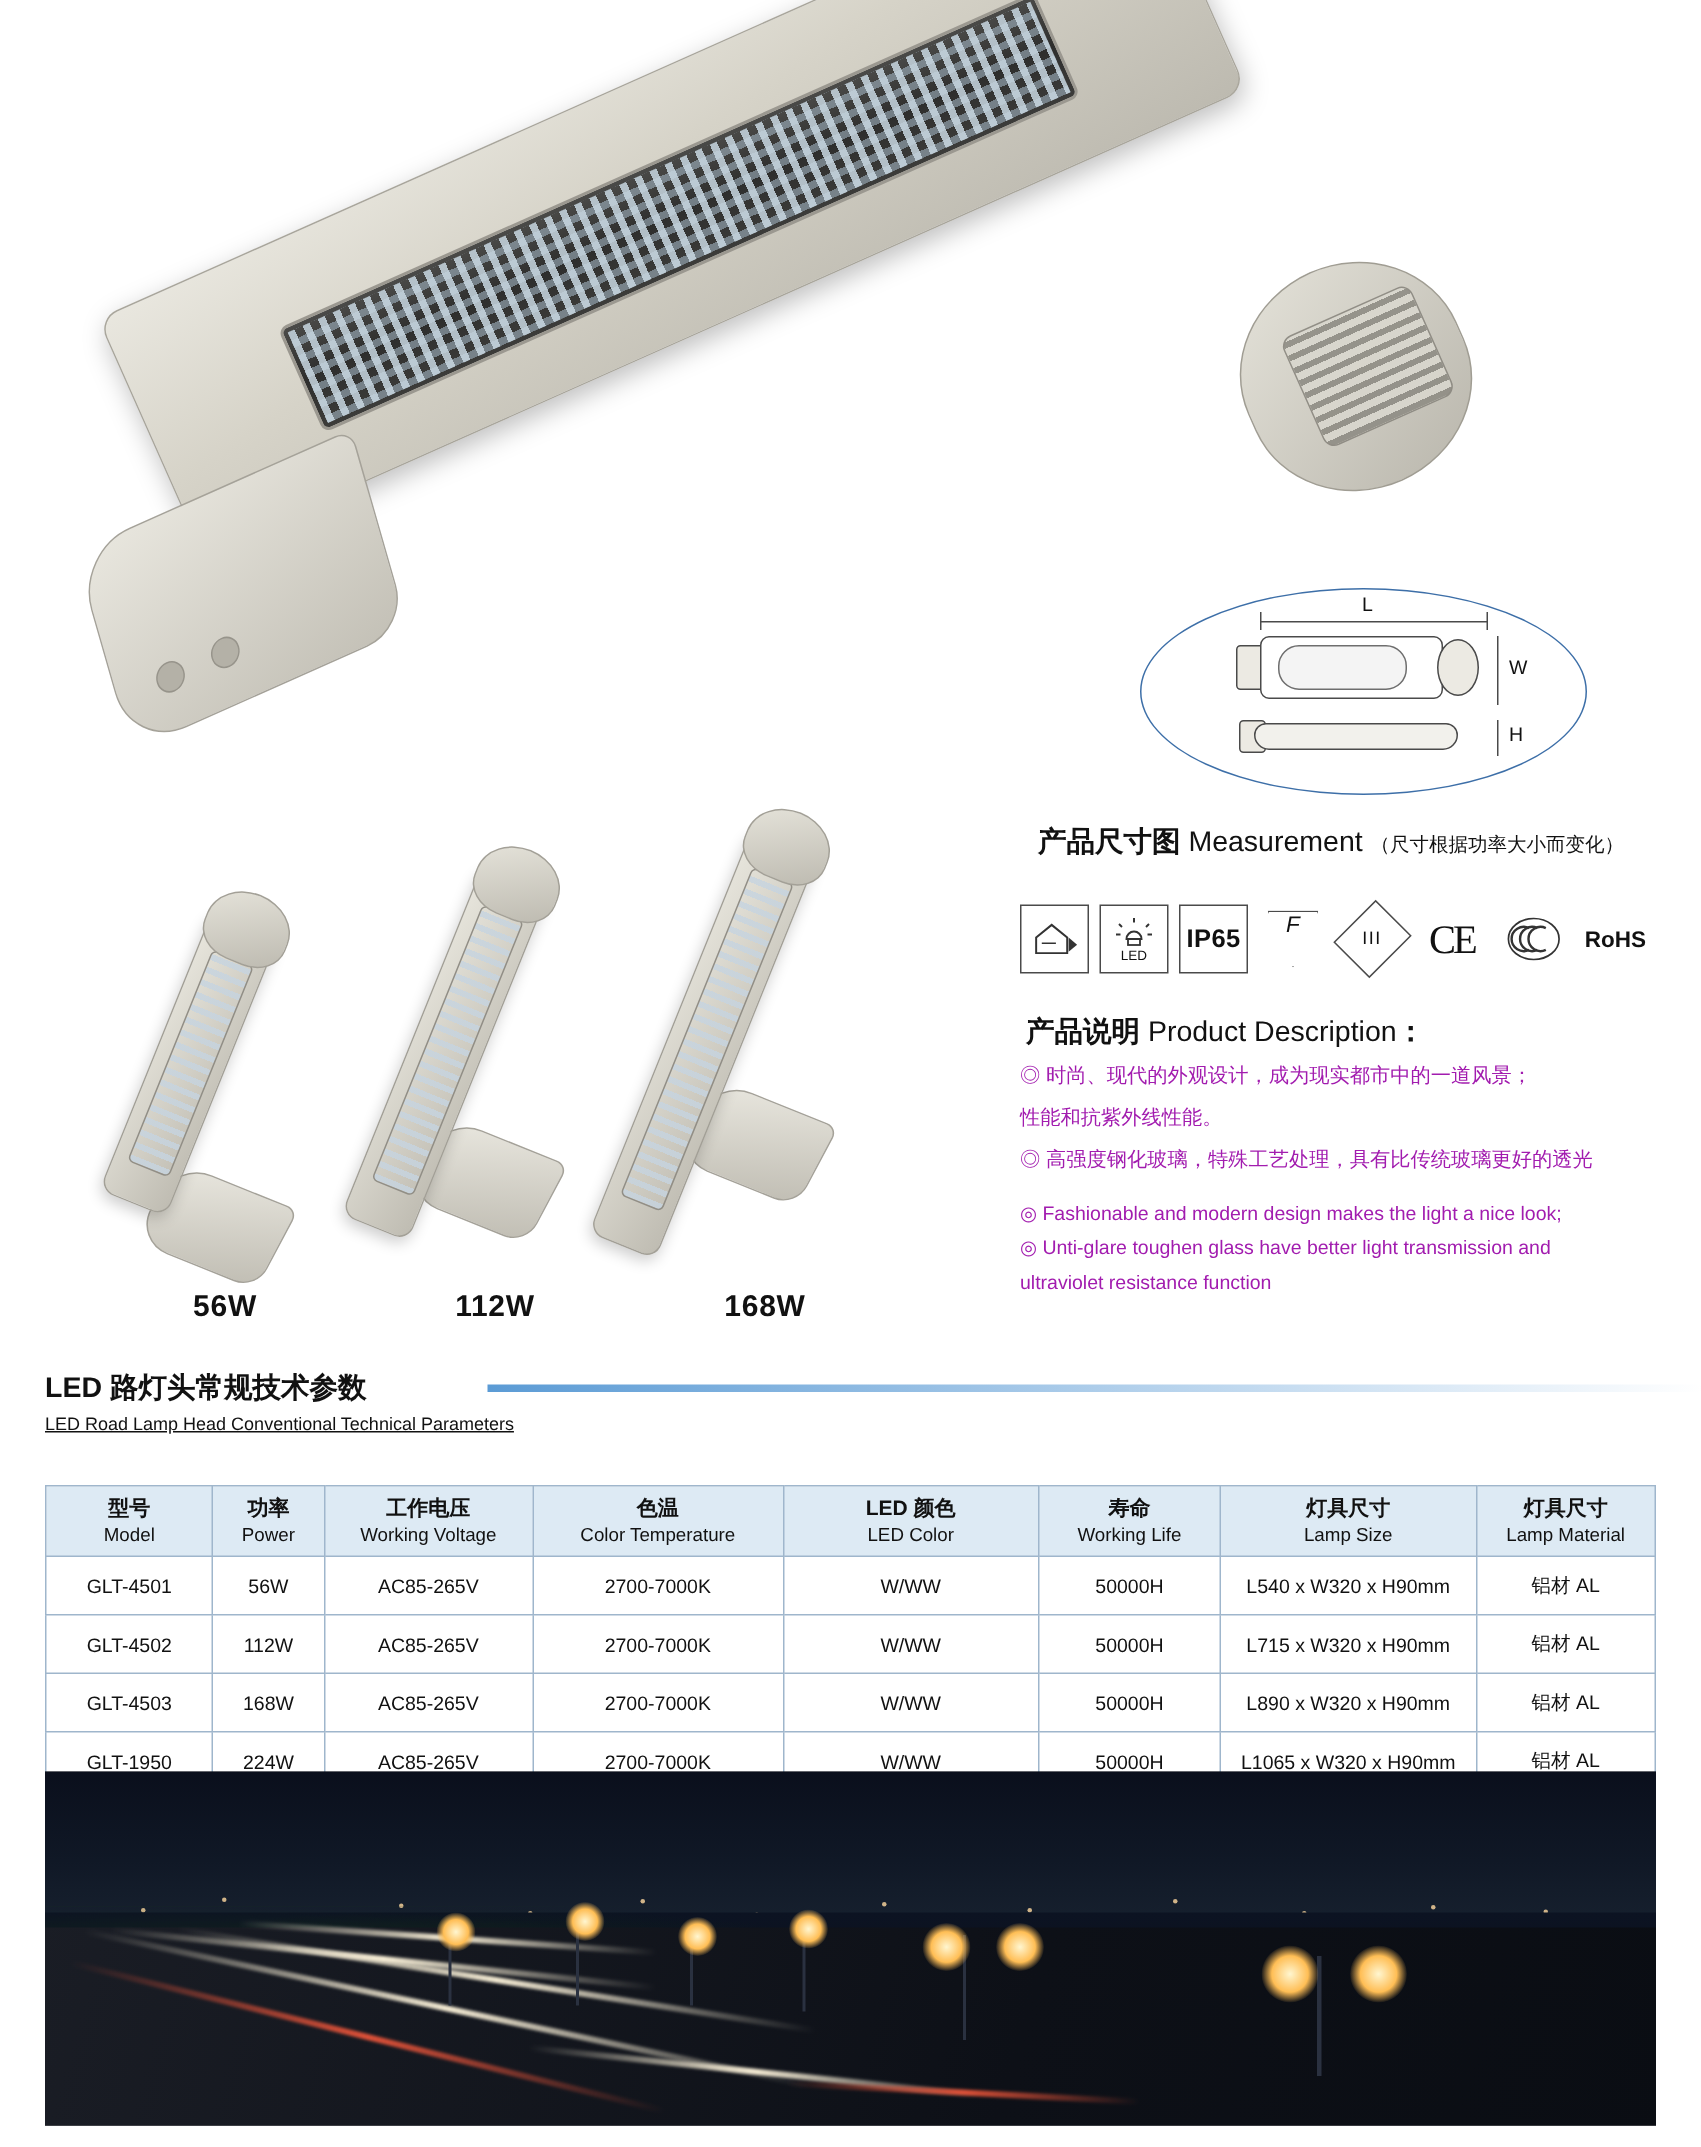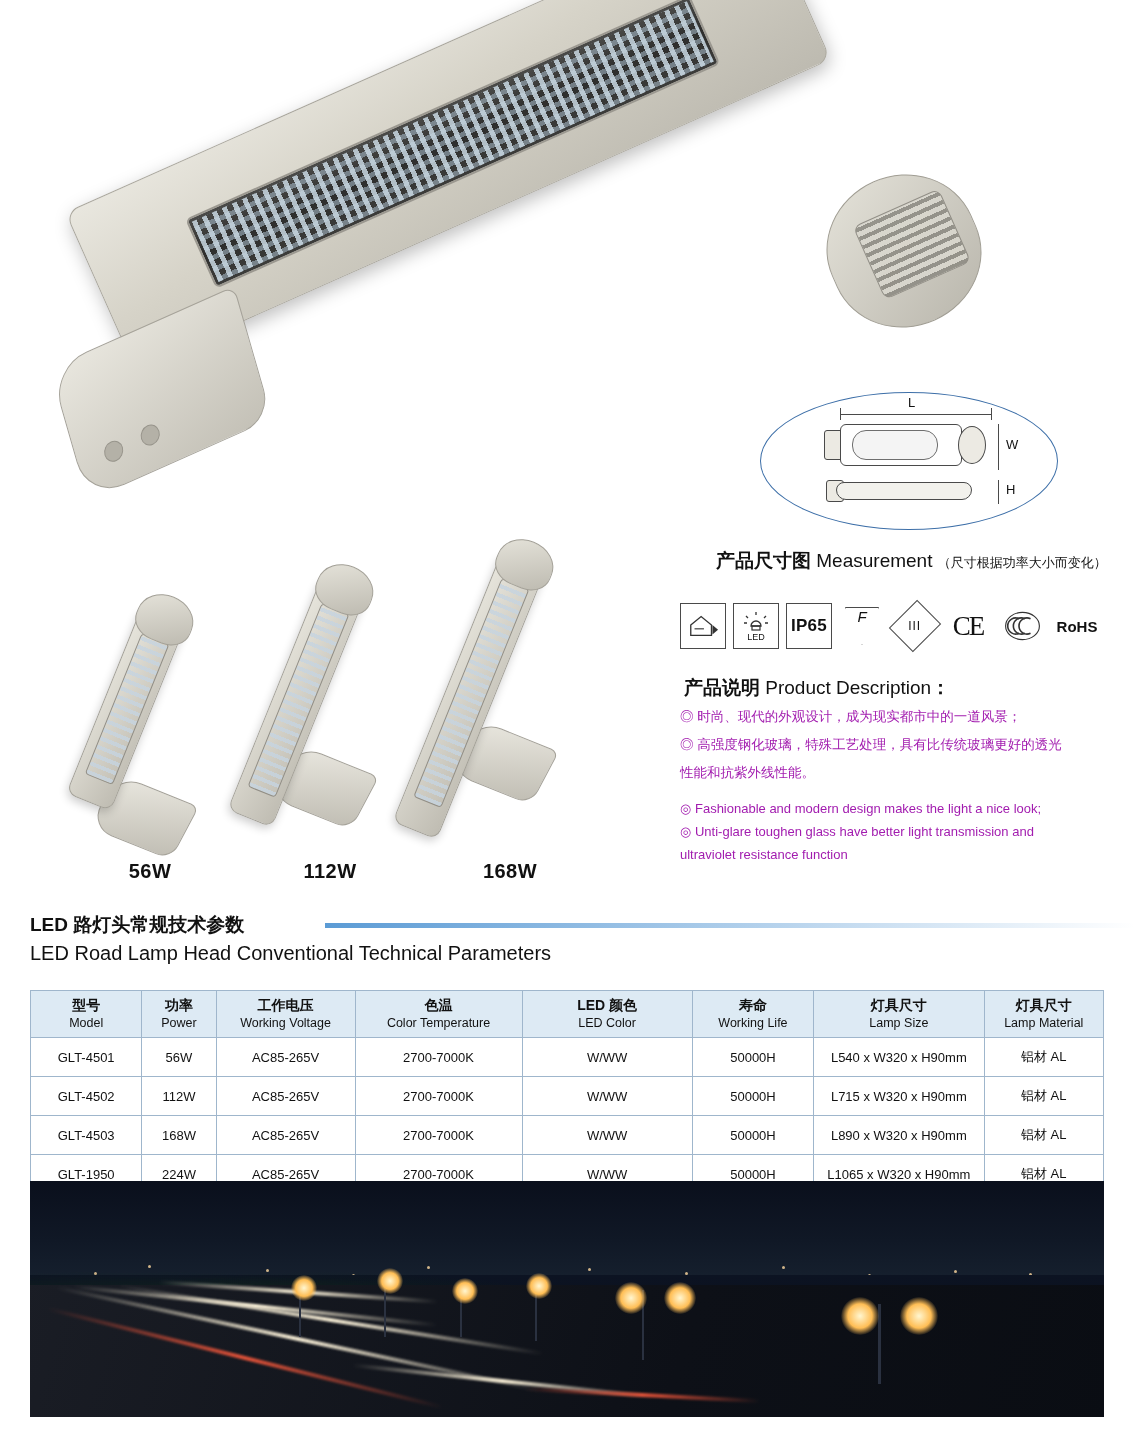--- a/index.html
+++ b/index.html
@@ -190,21 +190,21 @@
   .desc .cn{font-size:13.5px;}
   .desc .en{font-size:13px;line-height:1.55;}
   .desc p{margin:0 0 3px 0;}
   .gap{height:10px;}
 
   
   .table-head{
     position:absolute;left:30px;top:912px;width:1074px;
   }
   .th-cn{font-size:19px;font-weight:bold;color:#111;}
-  .th-en{font-size:20px;color:#111;margin-top:4px;}
+  .th-en{font-size:12px;color:#111;margin-top:4px;text-decoration:underline;}
   .th-rule{
     position:absolute;left:295px;top:11px;width:810px;height:5px;
     background:linear-gradient(90deg,#5b9bd5,#ffffff);
   }
 
   table.params{
     position:absolute;left:30px;top:990px;
     width:1074px;border-collapse:collapse;font-size:13px;
   }
   table.params th, table.params td{
@@ -332,21 +332,21 @@
     <div class="leader" style="left:231px;top:16px;width:1px;height:12px;"></div>
     <div class="dim" style="left:148px;top:3px;">L</div>
 
     <div class="leader" style="left:238px;top:32px;width:1px;height:46px;"></div>
     <div class="dim" style="left:246px;top:45px;">W</div>
 
     <div class="leader" style="left:238px;top:88px;width:1px;height:24px;"></div>
     <div class="dim" style="left:246px;top:90px;">H</div>
   </div>
 
-  <div class="sec-title" style="left:716px;top:548px;">
+  <div class="sec-title" style="left:692px;top:548px;">
     <span>产品尺寸图</span>
     <span class="en">Measurement</span>
     <span class="note">（尺寸根据功率大小而变化）</span>
   </div>
 
   <div class="icons-row">
     <div class="ic">
       <svg width="34" height="30" viewBox="0 0 34 30" aria-hidden="true">
         <path d="M4 14 L15 5 L26 14 L26 25 L4 25 Z" fill="none" stroke="#333" stroke-width="1.4"></path>
         <path d="M8 18 L18 18" stroke="#333" stroke-width="1.2"></path>
@@ -386,22 +386,22 @@
     <div class="ic no-border rohs">RoHS</div>
   </div>
 
   <div class="sec-title" style="left:684px;top:675px;">
     <span>产品说明</span>
     <span class="en">Product Description</span><span>：</span>
   </div>
 
   <div class="desc">
     <p class="cn">◎ 时尚、现代的外观设计，成为现实都市中的一道风景；</p>
+    <p class="cn">性能和抗紫外线性能。</p>
     <p class="cn">◎ 高强度钢化玻璃，特殊工艺处理，具有比传统玻璃更好的透光</p>
-    <p class="cn">性能和抗紫外线性能。</p>
     <div class="gap"></div>
     <p class="en">◎ Fashionable and modern design makes the light a nice look;</p>
     <p class="en">◎ Unti-glare toughen glass have better light transmission and</p>
     <p class="en">ultraviolet resistance function</p>
   </div>
 
   <div class="table-head">
     <div class="th-cn">LED 路灯头常规技术参数</div>
     <div class="th-en">LED Road Lamp Head Conventional Technical Parameters</div>
     <div class="th-rule"></div>

